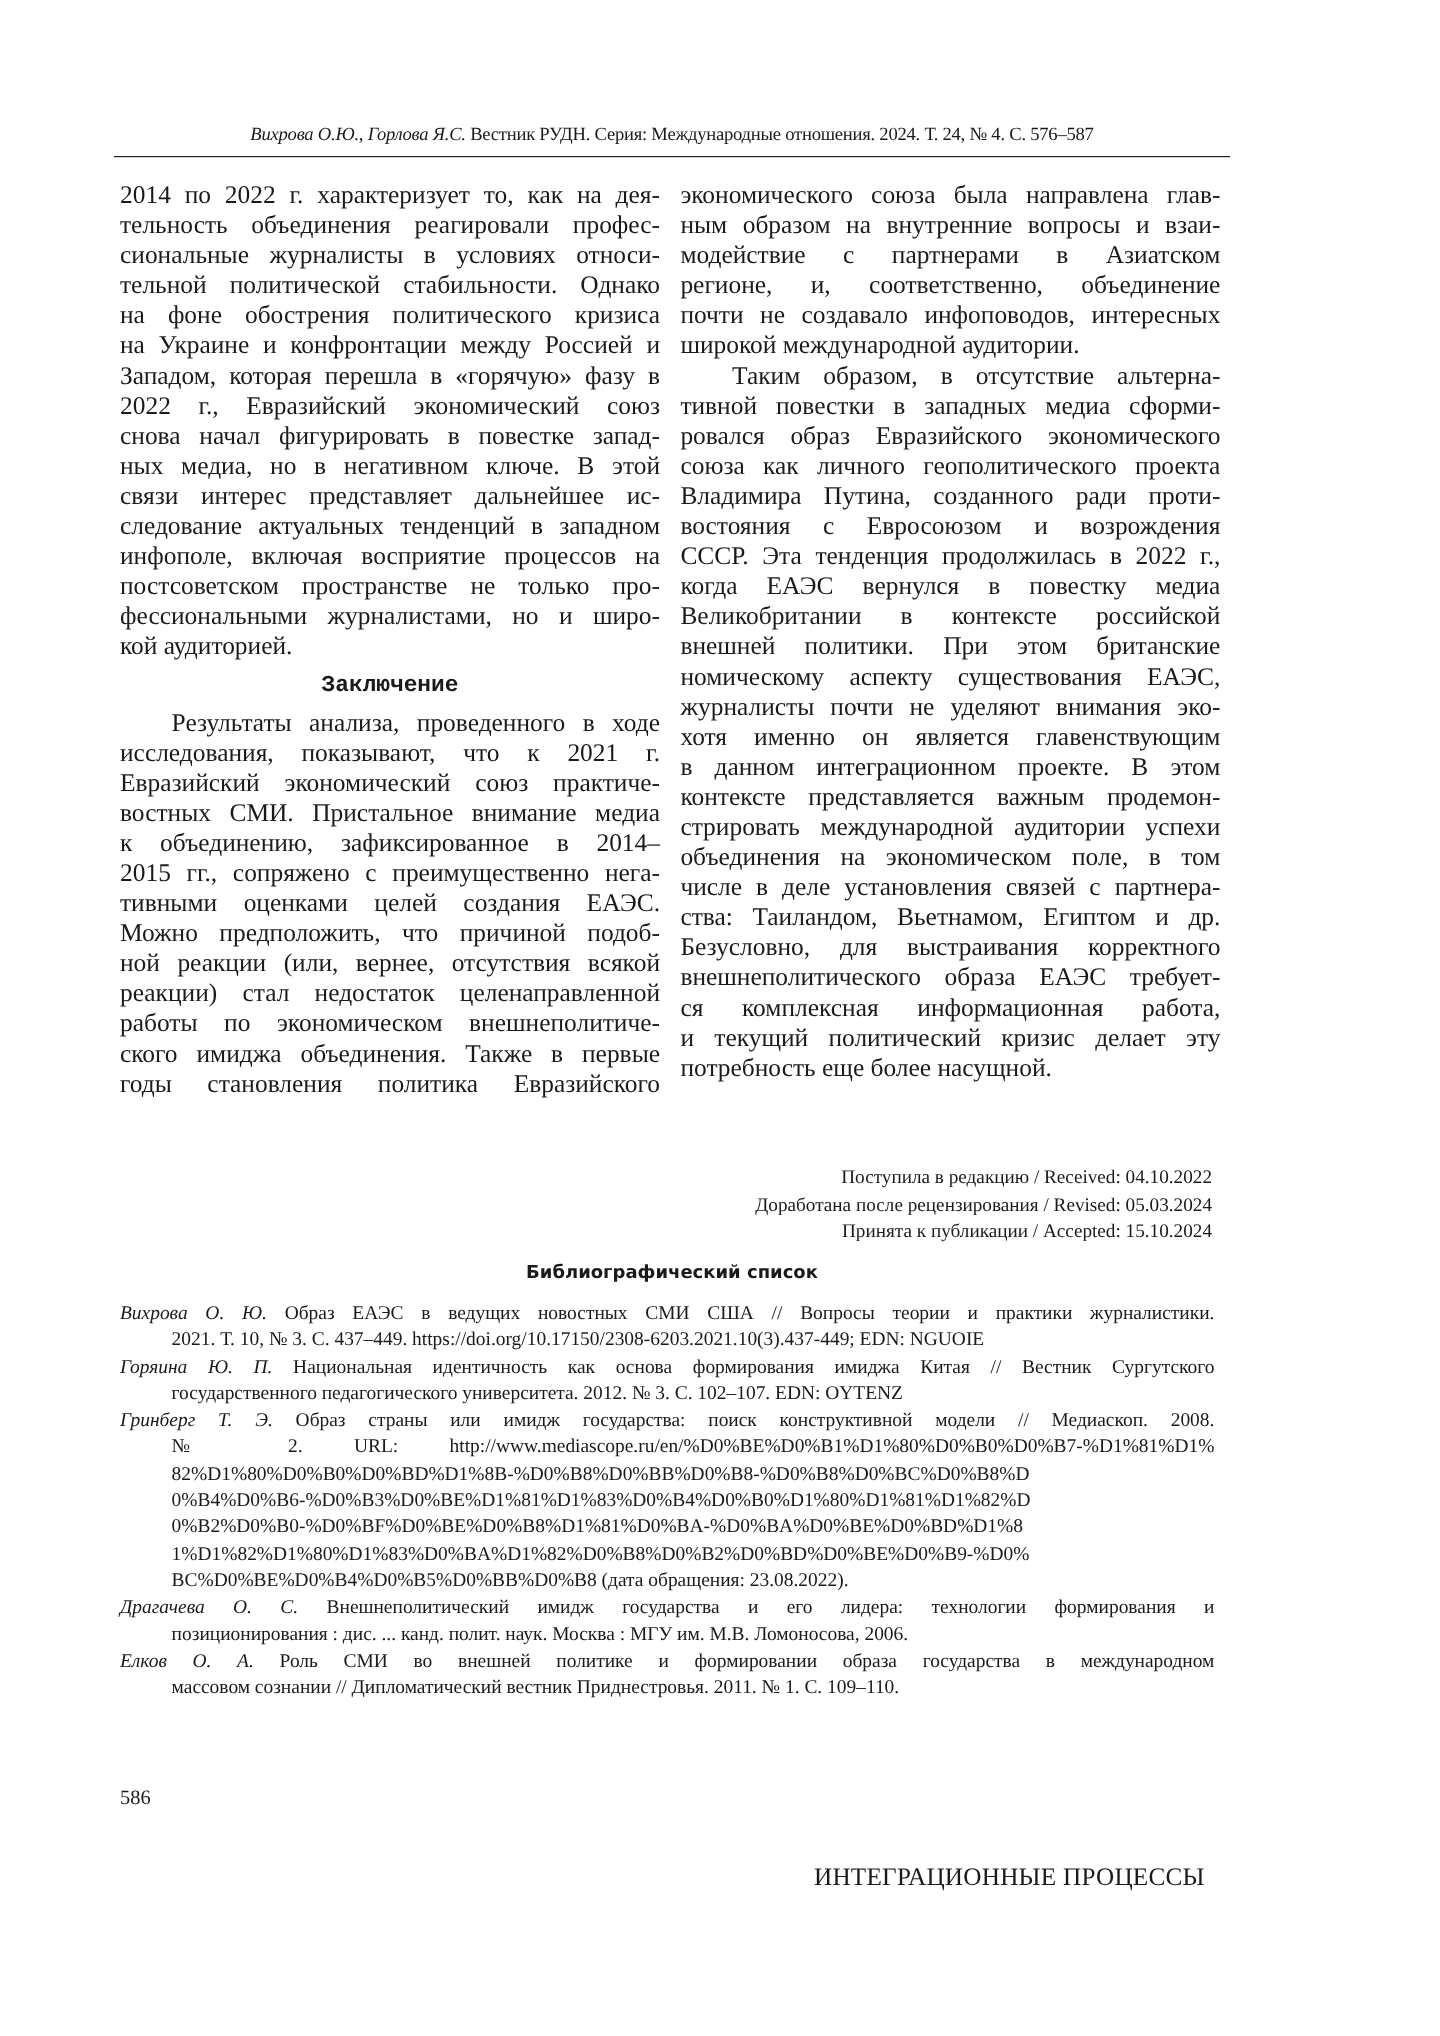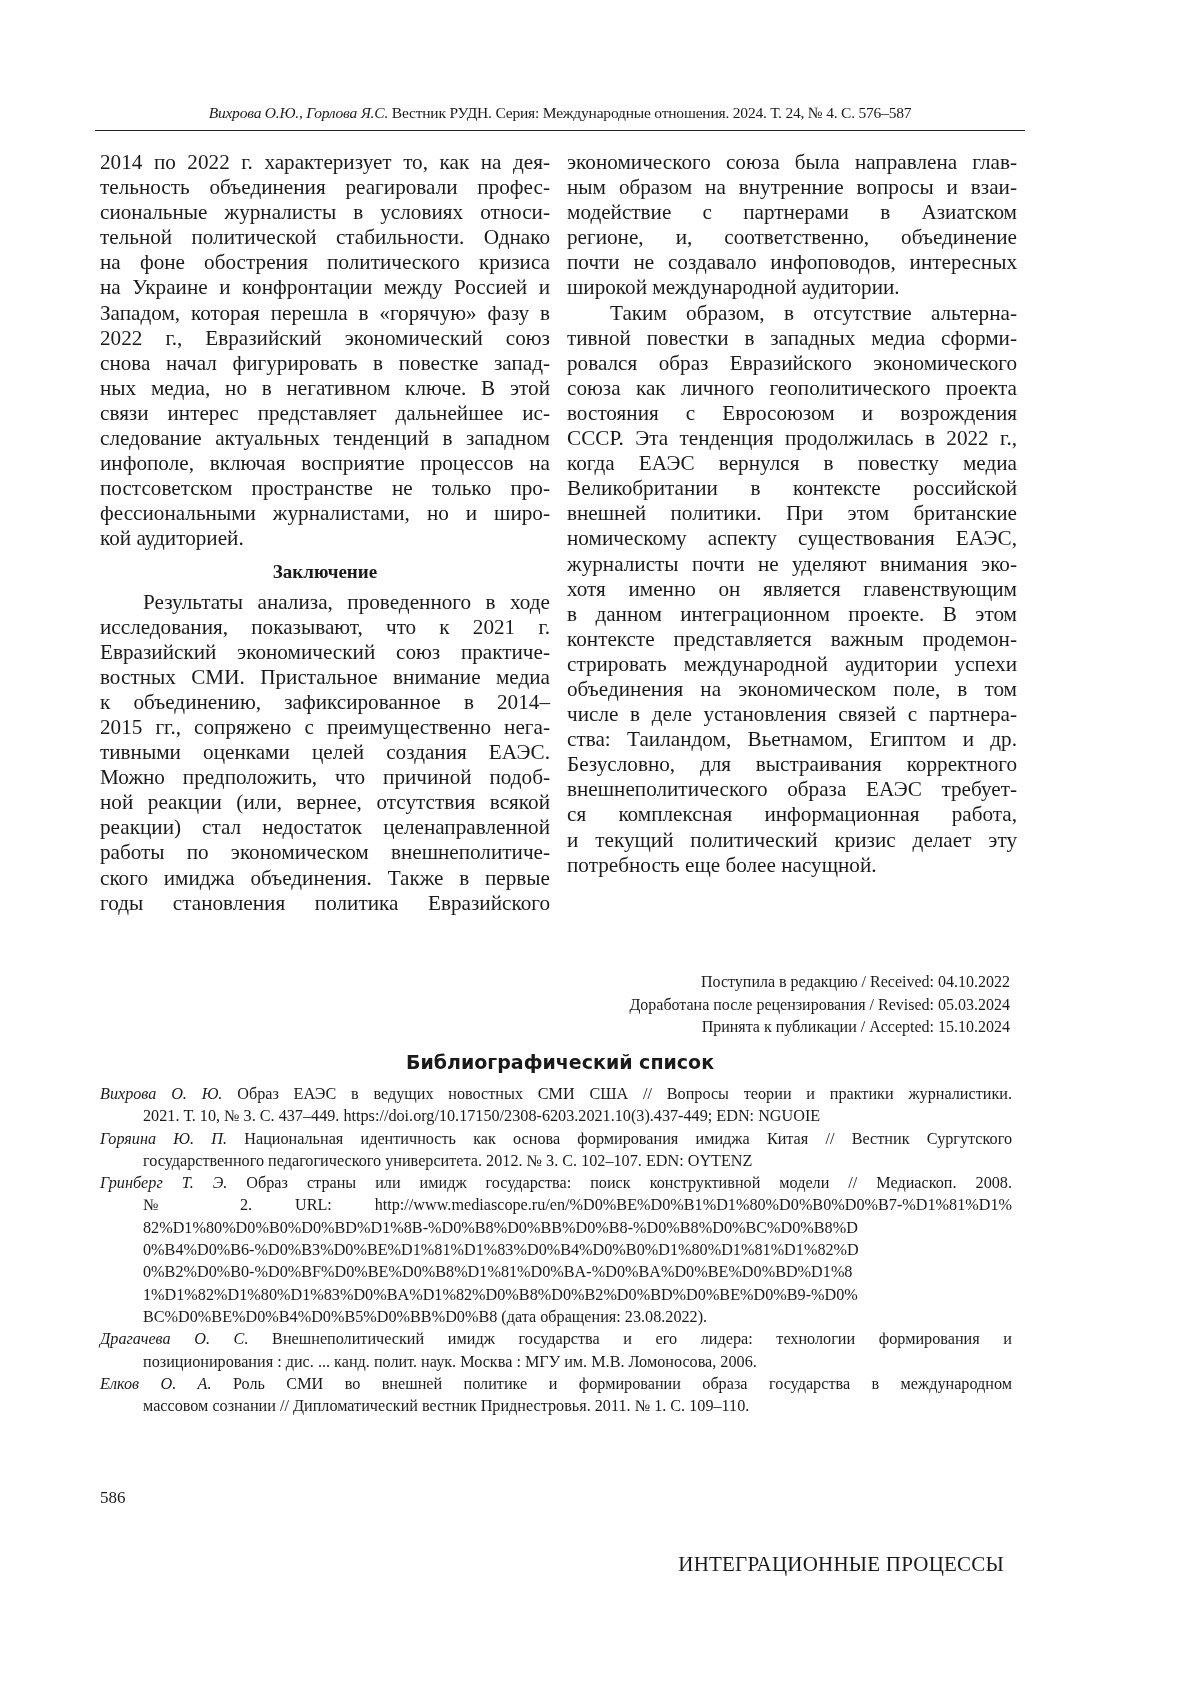--- a/index.html
+++ b/index.html
@@ -19,32 +19,32 @@
   .col {
     position: absolute; top: 150px; width: 450px;
     font-size: 21.2px; line-height: 25.1px; text-align: justify;
   }
   .col-left { left: 100px; }
   .col-right { left: 567px; }
   .line { display: block; white-space: nowrap; text-align: justify; text-align-last: justify; }
   .line.last { text-align-last: left; }
   .indent { padding-left: 43px; }
   .section-title {
-    display: block; text-align: center; font-family: Liberation Serif, serif;
+    display: block; text-align: center; font-family: Liberation Mono, monospace;
     font-weight: bold; font-size: 19px; line-height: 25px; margin: 7px 0 6px 0;
     text-align-last: center;
   }
   .dates {
     position: absolute; left: 560px; top: 971px; width: 450px;
     text-align: right; font-size: 16px; line-height: 22.5px;
   }
   .biblio-title {
     position: absolute; left: 95px; top: 1051px; width: 930px;
     text-align: center; font-family: "DejaVu Sans", sans-serif; font-weight: bold;
-    font-size: 19px;
+    font-size: 15px;
   }
   .biblio {
     position: absolute; left: 100px; top: 1083px; width: 912px;
     font-size: 16.2px; line-height: 22.3px;
   }
   .ref { margin: 0; }
   .ref .rl { display: block; white-space: nowrap; text-align: justify; text-align-last: justify; }
   .ref .rl.cont { padding-left: 43px; }
   .ref .rl.last { text-align-last: left; }
   .ref .author { font-style: italic; }
@@ -108,20 +108,21 @@
     <span class="line">модействие с партнерами в Азиатском</span>
     <span class="line">регионе, и, соответственно, объединение</span>
     <span class="line">почти не создавало инфоповодов, интересных</span>
     <span class="line last">широкой международной аудитории.</span>
   </div>
   <div>
     <span class="line indent">Таким образом, в отсутствие альтерна-</span>
     <span class="line">тивной повестки в западных медиа сформи-</span>
     <span class="line">ровался образ Евразийского экономического</span>
     <span class="line">союза как личного геополитического проекта</span>
+    <span class="line">Владимира Путина, созданного ради проти-</span>
     <span class="line">востояния с Евросоюзом и возрождения</span>
     <span class="line">СССР. Эта тенденция продолжилась в 2022 г.,</span>
     <span class="line">когда ЕАЭС вернулся в повестку медиа</span>
     <span class="line">Великобритании в контексте российской</span>
     <span class="line">внешней политики. При этом британские</span>
     <span class="line">номическому аспекту существования ЕАЭС,</span>
     <span class="line">журналисты почти не уделяют внимания эко-</span>
     <span class="line">хотя именно он является главенствующим</span>
     <span class="line">в данном интеграционном проекте. В этом</span>
     <span class="line">контексте представляется важным продемон-</span>

